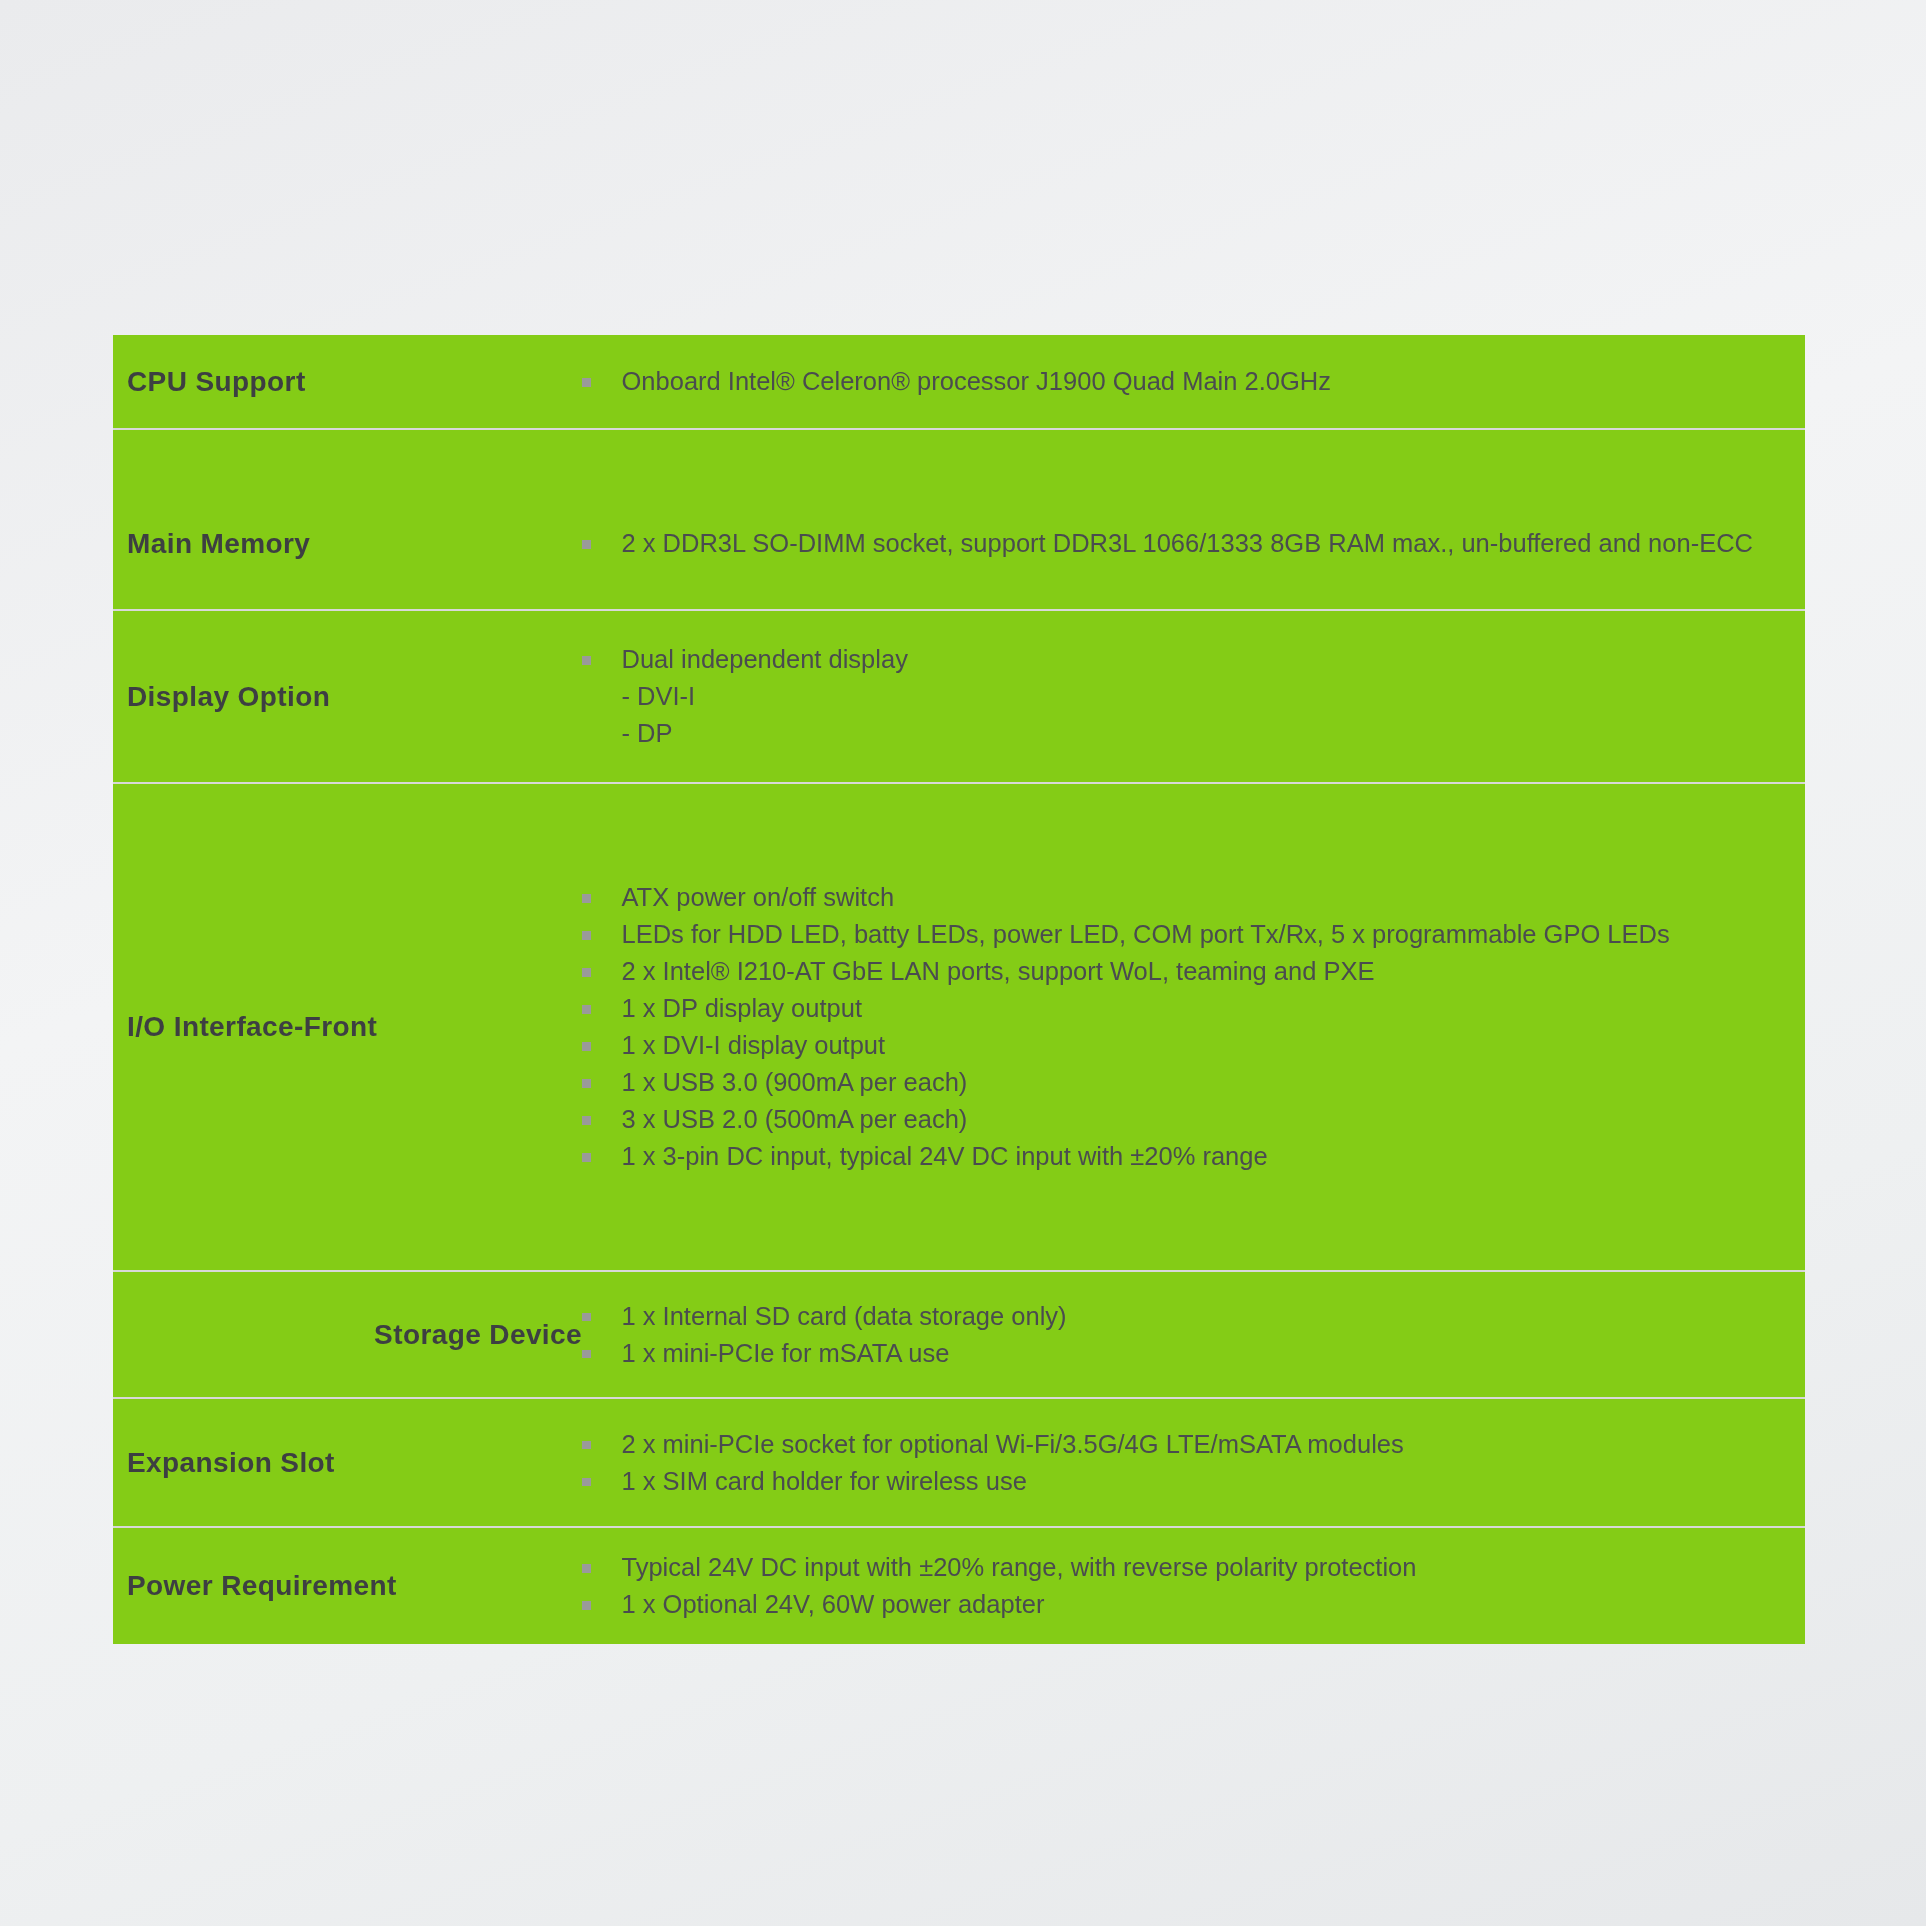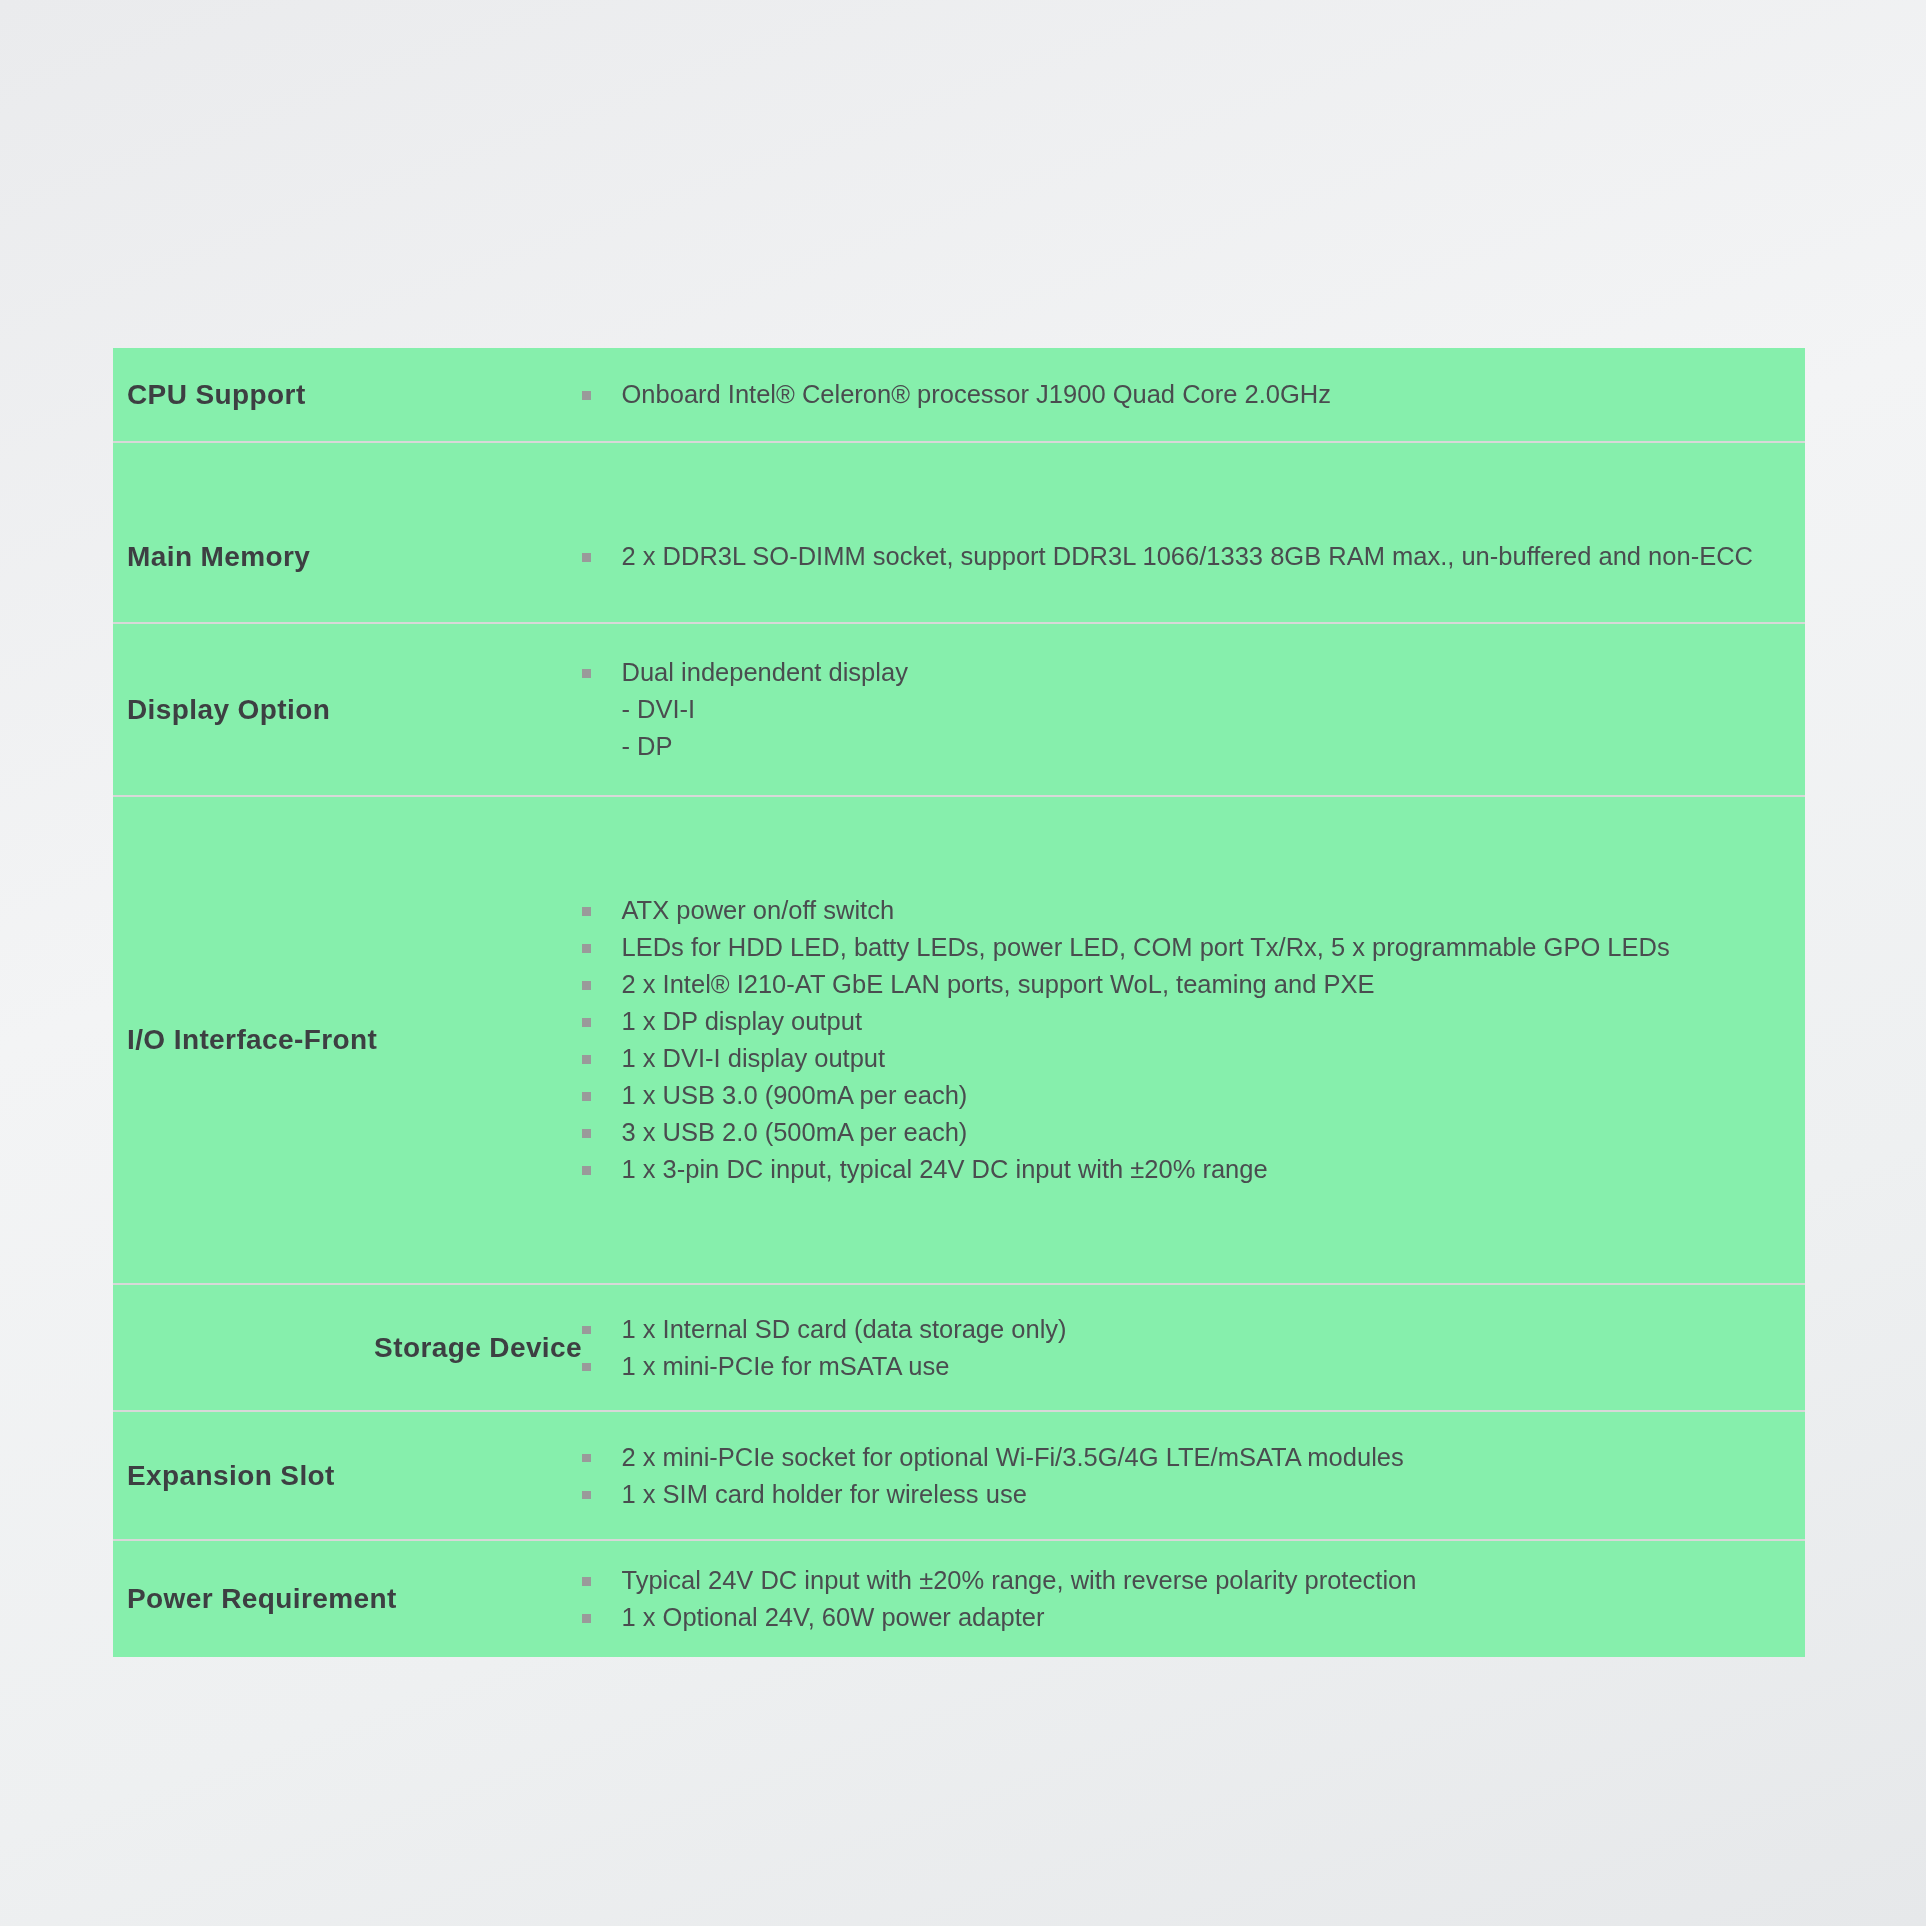--- a/index.html
+++ b/index.html
@@ -9,23 +9,23 @@
   body {
     width: 1926px;
     height: 1926px;
     background: linear-gradient(160deg, #eaebed 0%, #f3f4f5 40%, #eef0f1 70%, #e6e8ea 100%);
     font-family: "Liberation Sans", "DejaVu Sans", sans-serif;
     position: relative;
   }
   .spec-panel {
     position: absolute;
     left: 113px;
-    top: 348px;
+    top: 335px;
     width: 1692px;
-    background: #86efac;
+    background: #84cc16;
   }
   .spec-row {
     display: flex;
     align-items: center;
     border-bottom: 2.1px solid #d8d8d8;
     box-sizing: border-box;
     padding: 21px 0;
   }
   .spec-row:last-child { border-bottom: none; }
   .row-cpu     { min-height: 95px; }
@@ -70,21 +70,21 @@
 <body>
 
 <div class="spec-panel">
 
   <div class="spec-row row-cpu">
     <div class="spec-label">CPU Support</div>
     <div class="spec-value">
       <div class="spec-item">
         <span class="bullet"></span>
         <div class="itext">
-          <div>Onboard Intel® Celeron® processor J1900 Quad Core 2.0GHz</div>
+          <div>Onboard Intel® Celeron® processor J1900 Quad Main 2.0GHz</div>
         </div>
       </div>
     </div>
   </div>
 
   <div class="spec-row row-memory">
     <div class="spec-label">Main Memory</div>
     <div class="spec-value">
       <div class="spec-item">
         <span class="bullet"></span>

